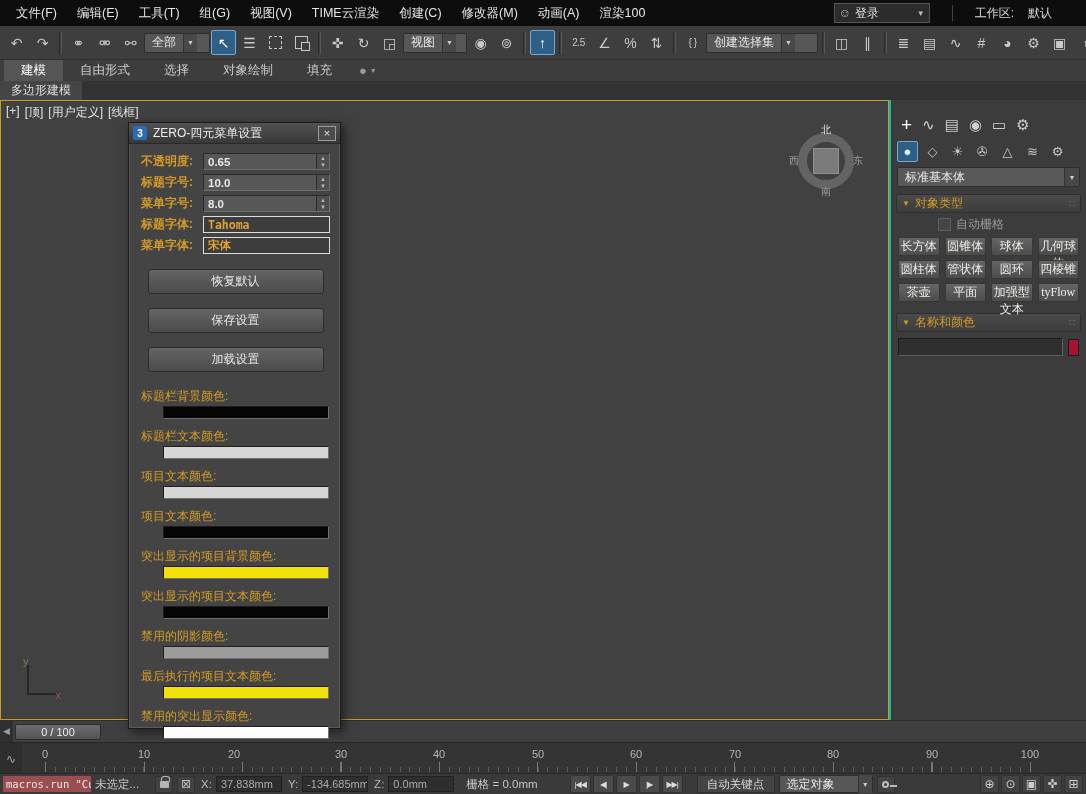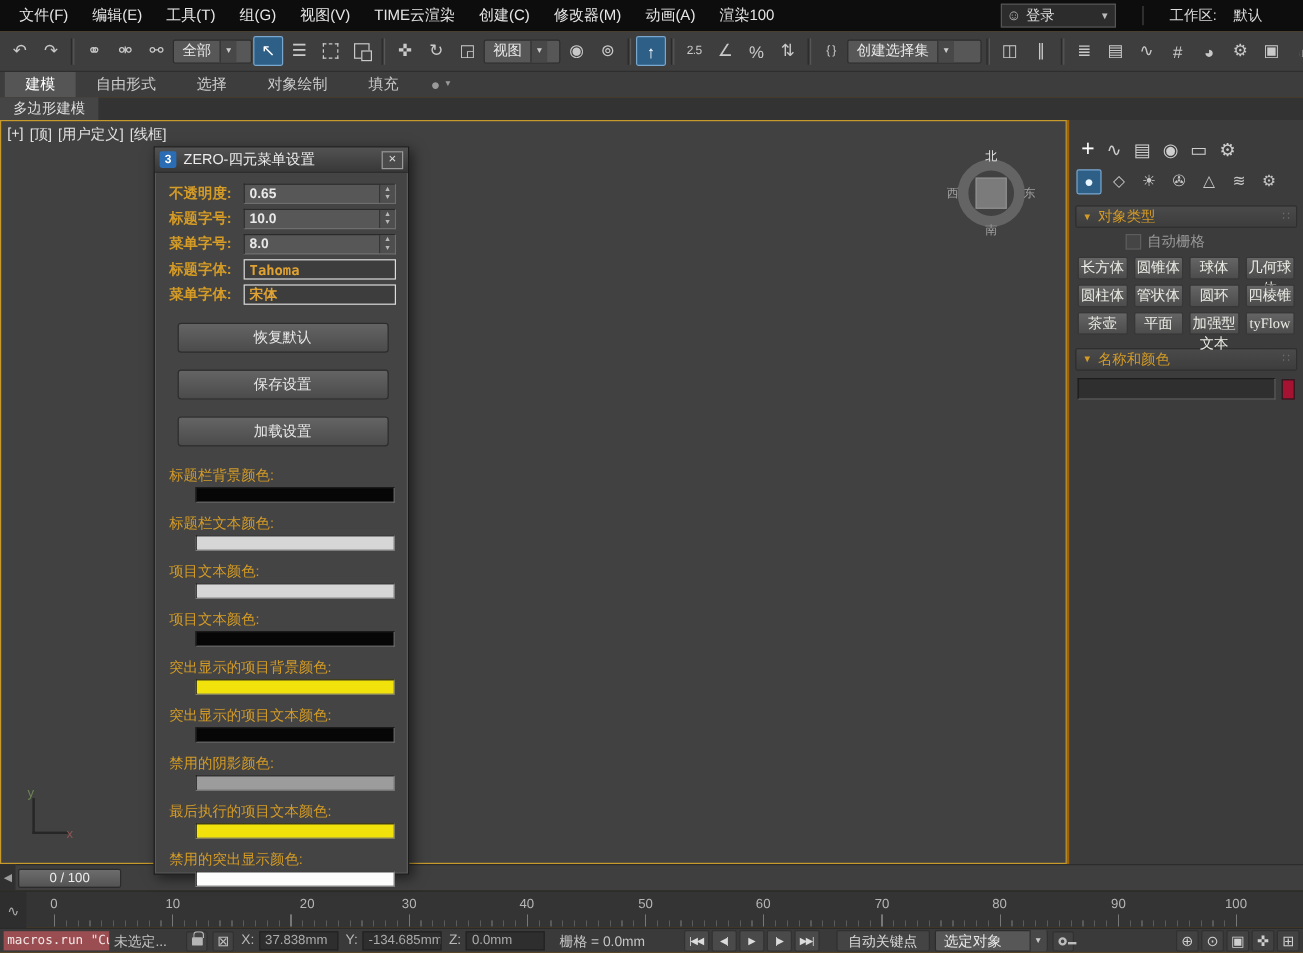--- a/index.html
+++ b/index.html
@@ -1,18 +1,18 @@
 <!DOCTYPE html>
 <html><head>
 <meta charset="utf-8">
 <style>
   * { box-sizing: border-box; margin: 0; padding: 0; }
   html,body { width:1086px; height:794px; background:#2b2b2b; }
   body { font-family:"Liberation Sans","DejaVu Sans",sans-serif; font-size:12px; color:#d0d0d0; overflow:hidden; }
-  .app { position:relative; width:1086px; height:794px; background:#a16207; overflow:hidden; }
+  .app { position:relative; width:1086px; height:794px; background:#14b8a6; overflow:hidden; }
 
   
   .menubar { position:absolute; left:0; top:0; width:1086px; height:26px; background:#0d0d0d; display:flex; align-items:center; padding:0 6px; }
   .mitem { padding:0 10px; line-height:26px; color:#e6e6e6; font-size:12.5px; cursor:default; }
   .login-box { margin-left:auto; width:96px; height:20px; background:#2c2c2c; border:1px solid #555; display:flex; align-items:center; padding:0 4px; color:#ddd; }
   .login-box .pic { font-size:12px; color:#bbb; margin-right:4px; }
   .login-box .arr { margin-left:auto; font-size:8px; color:#bbb; }
   .menubar .vsep { width:1px; height:16px; background:#444; margin:0 22px; }
   .workspace { display:flex; align-items:center; margin-right:10px; color:#dcdcdc; }
   .workspace .wval { margin-left:8px; padding:0 18px 0 6px; }
@@ -363,20 +363,24 @@
     </div>
     <div class="cp-cats">
       <span class="cat active">●</span>
       <span class="cat">◇</span>
       <span class="cat">☀</span>
       <span class="cat">✇</span>
       <span class="cat">△</span>
       <span class="cat">≋</span>
       <span class="cat">⚙</span>
     </div>
+    <div class="cp-drop">
+      <span>标准基本体</span>
+      <span class="arrow">▼</span>
+    </div>
 
     <div class="rollout">
       <div class="ro-head">
         <span class="ro-arr">▼</span>
         <span class="ro-title">对象类型</span>
         <span class="ro-grip">∷</span>
       </div>
       <div class="autogrid">
         <span class="cbx"></span>
         <span>自动栅格</span>
@@ -415,21 +419,21 @@
     <div class="ts-track">
       <div class="ts-handle">0 / 100</div>
     </div>
   </div>
 
   <div class="ruler">
     <div class="ruler-btn">∿</div>
     <div class="ruler-ticks">
       <span class="tick" style="left:23px">0</span>
       <span class="tick" style="left:122px">10</span>
-      <span class="tick" style="left:234px">20</span>
+      <span class="tick" style="left:212px">20</span>
       <span class="tick" style="left:319px">30</span>
       <span class="tick" style="left:417px">40</span>
       <span class="tick" style="left:516px">50</span>
       <span class="tick" style="left:614px">60</span>
       <span class="tick" style="left:713px">70</span>
       <span class="tick" style="left:811px">80</span>
       <span class="tick" style="left:910px">90</span>
       <span class="tick" style="left:1008px">100</span>
       <span class="tickmarks-minor"></span>
       <span class="tickmarks-major"></span>

